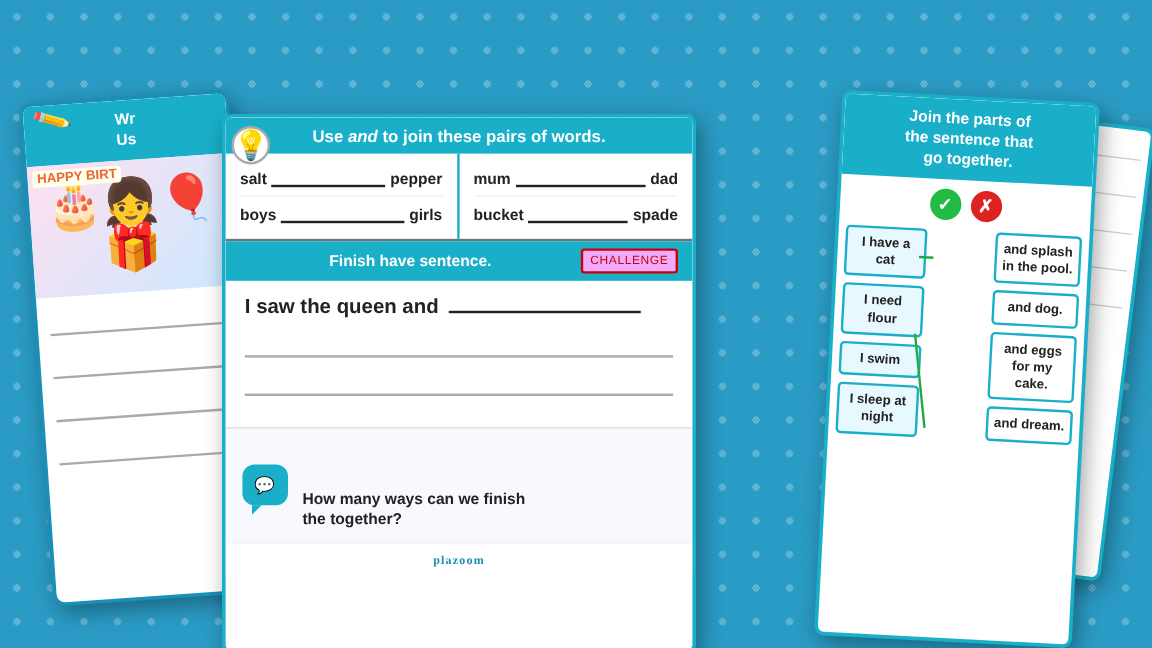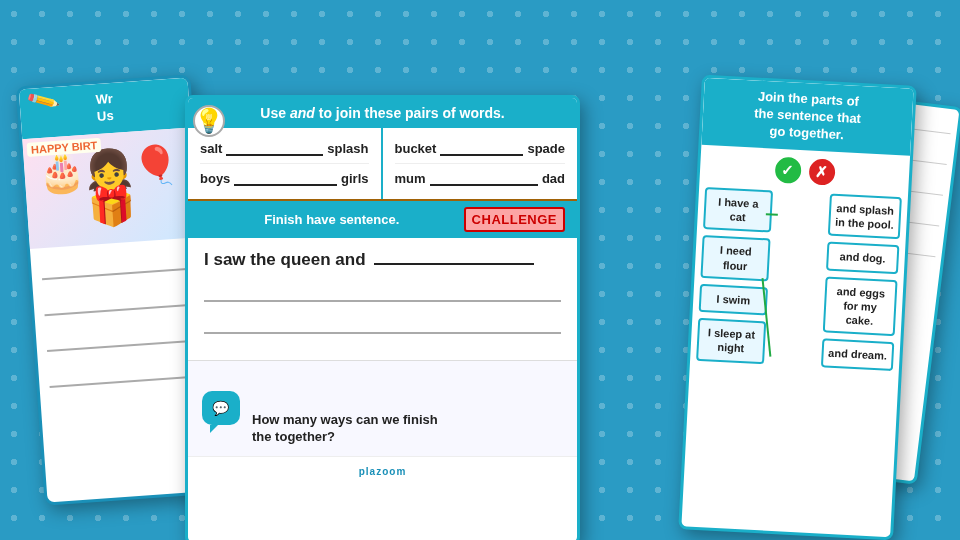--- a/index.html
+++ b/index.html
@@ -122,21 +122,21 @@
       color: #fff;
       font-size: 14px;
       font-weight: 900;
     }
     .section-and-title em {
     }
 
     .words-grid {
       display: grid;
       grid-template-columns: 1fr 1fr;
-      border-bottom: 2px solid #a16207;
+      border-bottom: 2px solid #737373;
     }
     .words-col {
       padding: 6px 12px;
     }
     .words-col:first-child {
       border-right: 2px solid #1aafc9;
     }
     .word-row {
       display: flex;
       align-items: center;
@@ -168,24 +168,24 @@
       margin: 0;
     }
     .section-finish-title {
       color: #fff;
       font-size: 13px;
       font-weight: 900;
       text-align: center;
       flex: 1;
     }
     .challenge-badge {
-      background: #fca5a5;
+      background: #f0abfc;
       color: #cc0000;
-      font-size: 13px;
-      font-weight: 700;
+      font-size: 10px;
+      font-weight: 400;
       padding: 3px 6px;
       border: 2px solid #cc0000;
       border-radius: 3px;
       text-transform: uppercase;
       letter-spacing: 0.5px;
     }
     .finish-body {
       padding: 12px 16px;
     }
     .finish-sentence {
@@ -442,38 +442,38 @@
   <div class="section-and">
     <div class="section-and-title">
       Use <em>and</em> to join these pairs of words.
     </div>
   </div>
   <div class="words-grid">
     <div class="words-col">
       <div class="word-row">
         <span>salt</span>
         <span class="word-blank"></span>
-        <span>splash</span>
+        <span>pepper</span>
       </div>
       <div class="word-row">
         <span>boys</span>
         <span class="word-blank"></span>
         <span>girls</span>
       </div>
     </div>
     <div class="words-col">
       <div class="word-row">
+        <span>mum</span>
+        <span class="word-blank"></span>
+        <span>dad</span>
+      </div>
+      <div class="word-row">
         <span>bucket</span>
         <span class="word-blank"></span>
         <span>spade</span>
-      </div>
-      <div class="word-row">
-        <span>mum</span>
-        <span class="word-blank"></span>
-        <span>dad</span>
       </div>
     </div>
   </div>
 
   <div class="section-finish">
     <div class="section-finish-header">
       <div class="section-finish-title">Finish have sentence.</div>
       <div class="challenge-badge">CHALLENGE</div>
     </div>
     <div class="finish-body">
@@ -492,15 +492,15 @@
     <div class="chat-bubble-icon">
       <span style="color:#fff;font-size:14px;">💬</span>
     </div>
     <div class="howmany-text">
       <span>How many ways can we finish</span><br>
       <span>the together?</span>
     </div>
   </div>
 
   <div style="text-align:center;padding:4px 0;background:#fff;border-top:1px solid #eee;">
-    <span style="font-size:10px;color:#1a90b8;font-weight:900;letter-spacing:1px;">plazoom</span>
+    <span style="font-size:10px;color:#1a90b8;font-weight:900;letter-spacing:1px;font-family:Liberation Serif, serif;">plazoom</span>
   </div>
 </div>
 
 </body></html>

